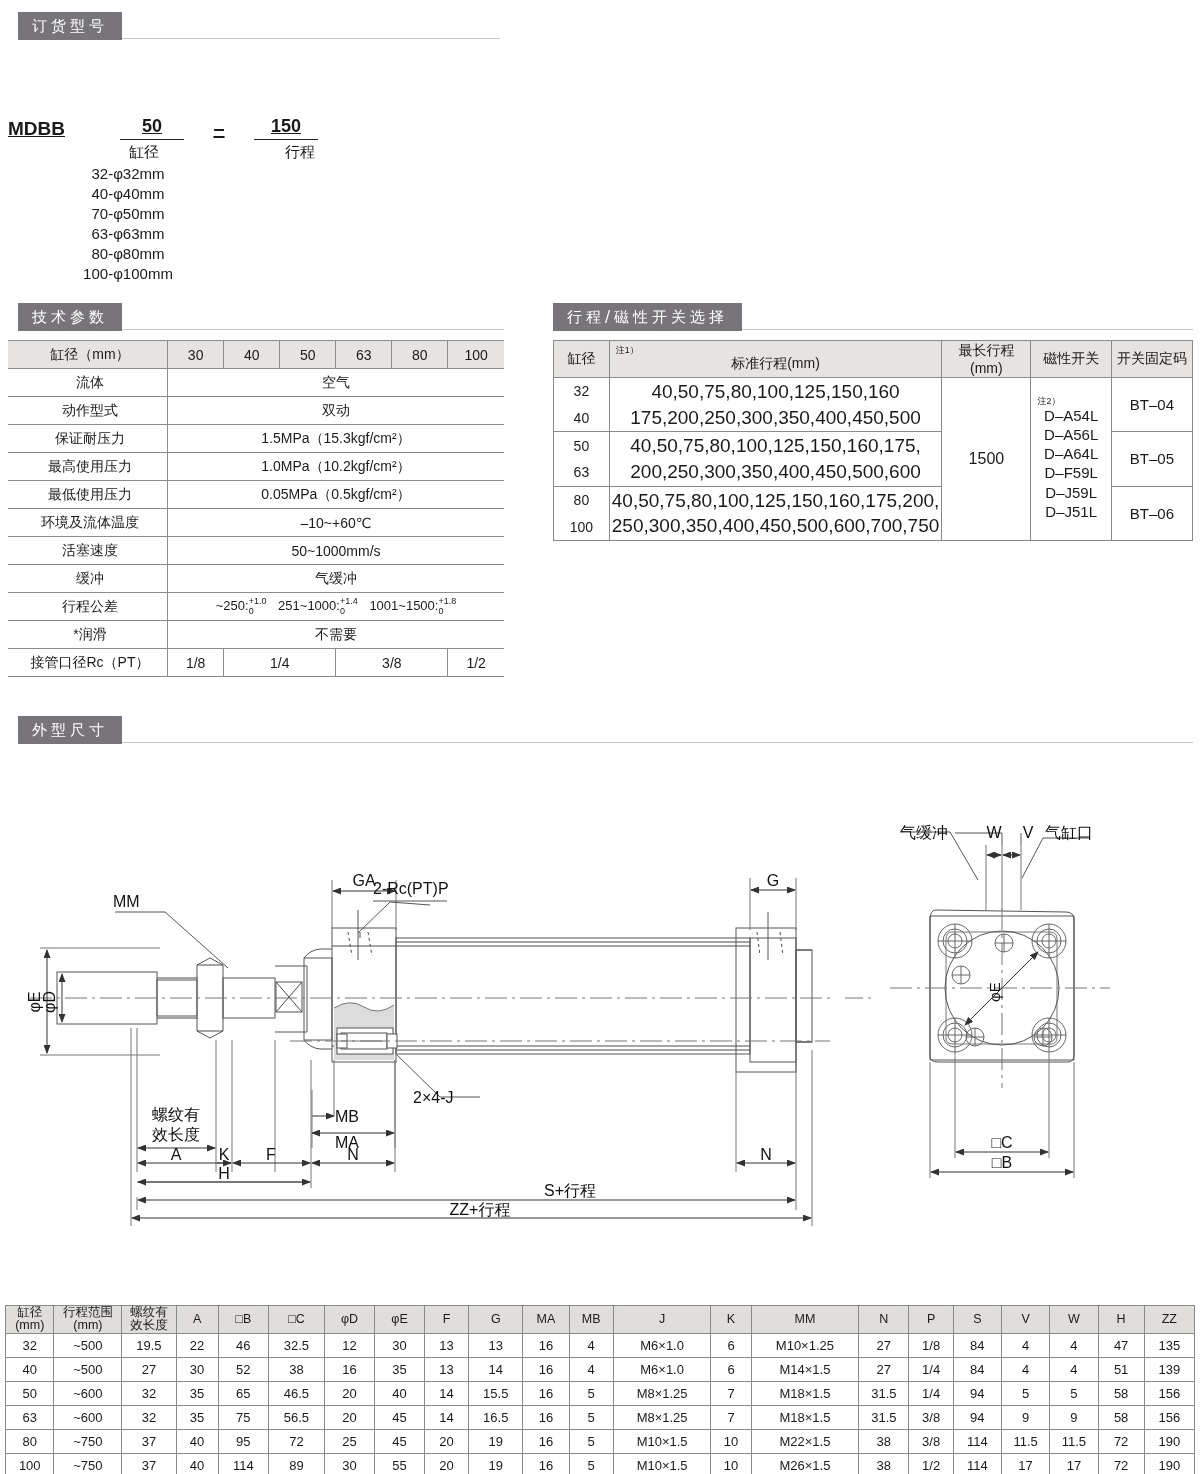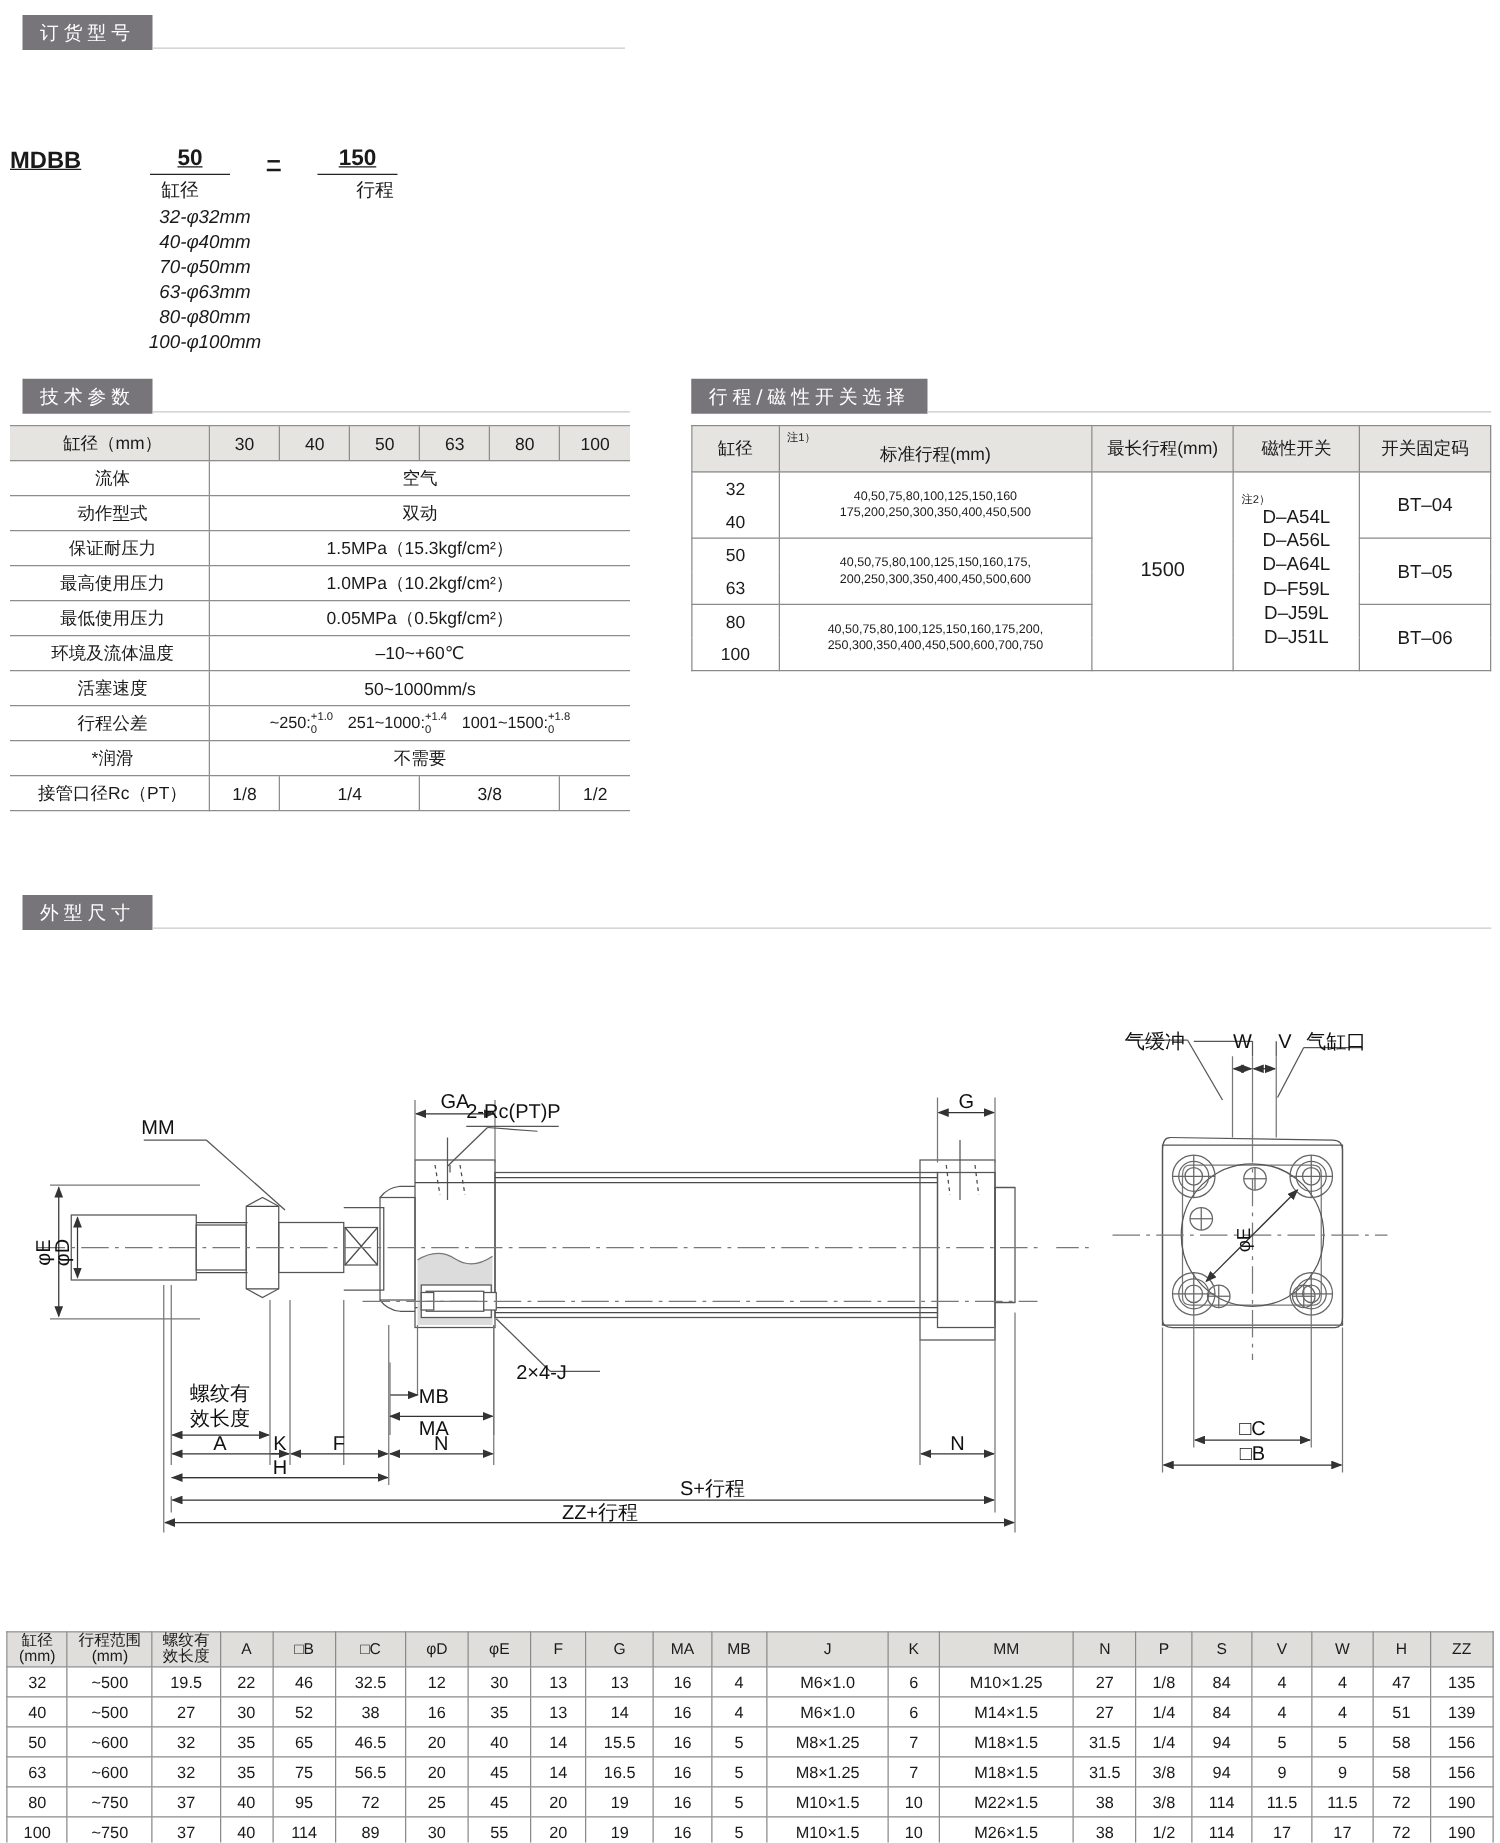--- a/index.html
+++ b/index.html
@@ -21,21 +21,21 @@
   #order-code{position:absolute;left:0;top:110px;width:520px;}
   .oc-row{display:flex;align-items:flex-end;height:30px;text-decoration:underline;}
   .oc-mdbb{font-weight:bold;font-size:19px;width:112px;padding-left:8px;}
   .oc-num{font-weight:bold;font-size:18px;border-bottom:1.6px solid #222;
           width:64px;text-align:center;padding-bottom:2px;}
   .oc-dash{font-weight:bold;font-size:20px;width:70px;text-align:center;}
   .oc-lbl-row{display:flex;margin-top:3px;}
   .oc-lbl{font-size:15px;text-align:center;}
   .oc-bore-label{width:64px;margin-left:112px;}
   .oc-stroke-label{width:64px;margin-left:92px;text-align:center;}
-  .oc-list{margin-top:2px;padding-left:104px;font-style:italic;}
+  .oc-list{margin-top:2px;padding-left:68px;}
   .oc-list div{font-size:15px;text-align:center;width:120px;line-height:1.33;}
 
   
   table{border-collapse:collapse;font-size:13px;}
   td,th{border:1px solid #8a8a8a;text-align:center;font-weight:normal;}
 
   
   #tech-table{position:absolute;left:8px;top:340px;width:496px;}
   #tech-table table{width:496px;}
   #tech-table td{height:25px;font-size:14px;border-left:none;border-right:none;
@@ -49,21 +49,21 @@
   .tol{display:inline-block;vertical-align:middle;font-size:13px;}
   .frac{display:inline-block;vertical-align:-0.35em;font-size:9px;line-height:1.05;text-align:left;}
 
   
   #stroke-table{position:absolute;left:553px;top:340px;}
   #stroke-table table{width:640px;}
   #stroke-table td{font-size:14px;padding:1px 2px;}
   #stroke-table td.h{background:#e6e4e1;height:34px;font-size:14px;}
   .note-left{font-size:9px;display:block;text-align:left;padding-left:4px;line-height:1;}
   #stroke-table td.sw{line-height:1.28;font-size:15px;}
-  #stroke-table td.std{font-size:10px;line-height:1.35;margin-top:24px;}
+  #stroke-table td.std{font-size:19px;line-height:1.35;margin-top:24px;}
 
   
   #drawing{position:absolute;left:0;top:760px;width:1200px;height:500px;}
   #drawing svg{display:block;}
 
   
   #dim-table{position:absolute;left:5px;top:1305px;}
   #dim-table table{width:1190px;}
   #dim-table td{font-size:13px;height:23px;padding:0 1px;}
   #dim-table thead td{background:#e0dedb;line-height:1.06;font-size:12.5px;}
@@ -139,20 +139,24 @@
     <td class="lbl">最低使用压力</td>
     <td class="wide" colspan="6">0.05MPa（0.5kgf/cm²）</td>
   </tr>
   <tr>
     <td class="lbl">环境及流体温度</td>
     <td class="wide" colspan="6">–10~+60℃</td>
   </tr>
   <tr>
     <td class="lbl">活塞速度</td>
     <td class="wide" colspan="6">50~1000mm/s</td>
+  </tr>
+  <tr>
+    <td class="lbl">缓冲</td>
+    <td class="wide" colspan="6">气缓冲</td>
   </tr>
   <tr>
     <td class="lbl">行程公差</td>
     <td class="wide" colspan="6">
       <span class="tol"><span>~250:</span><span class="frac"><span>+1.0</span><br><span>0</span></span></span>&nbsp;&nbsp;
       <span class="tol"><span>251~1000:</span><span class="frac"><span>+1.4</span><br><span>0</span></span></span>&nbsp;&nbsp;
       <span class="tol"><span>1001~1500:</span><span class="frac"><span>+1.8</span><br><span>0</span></span></span>
     </td>
   </tr>
   <tr>

